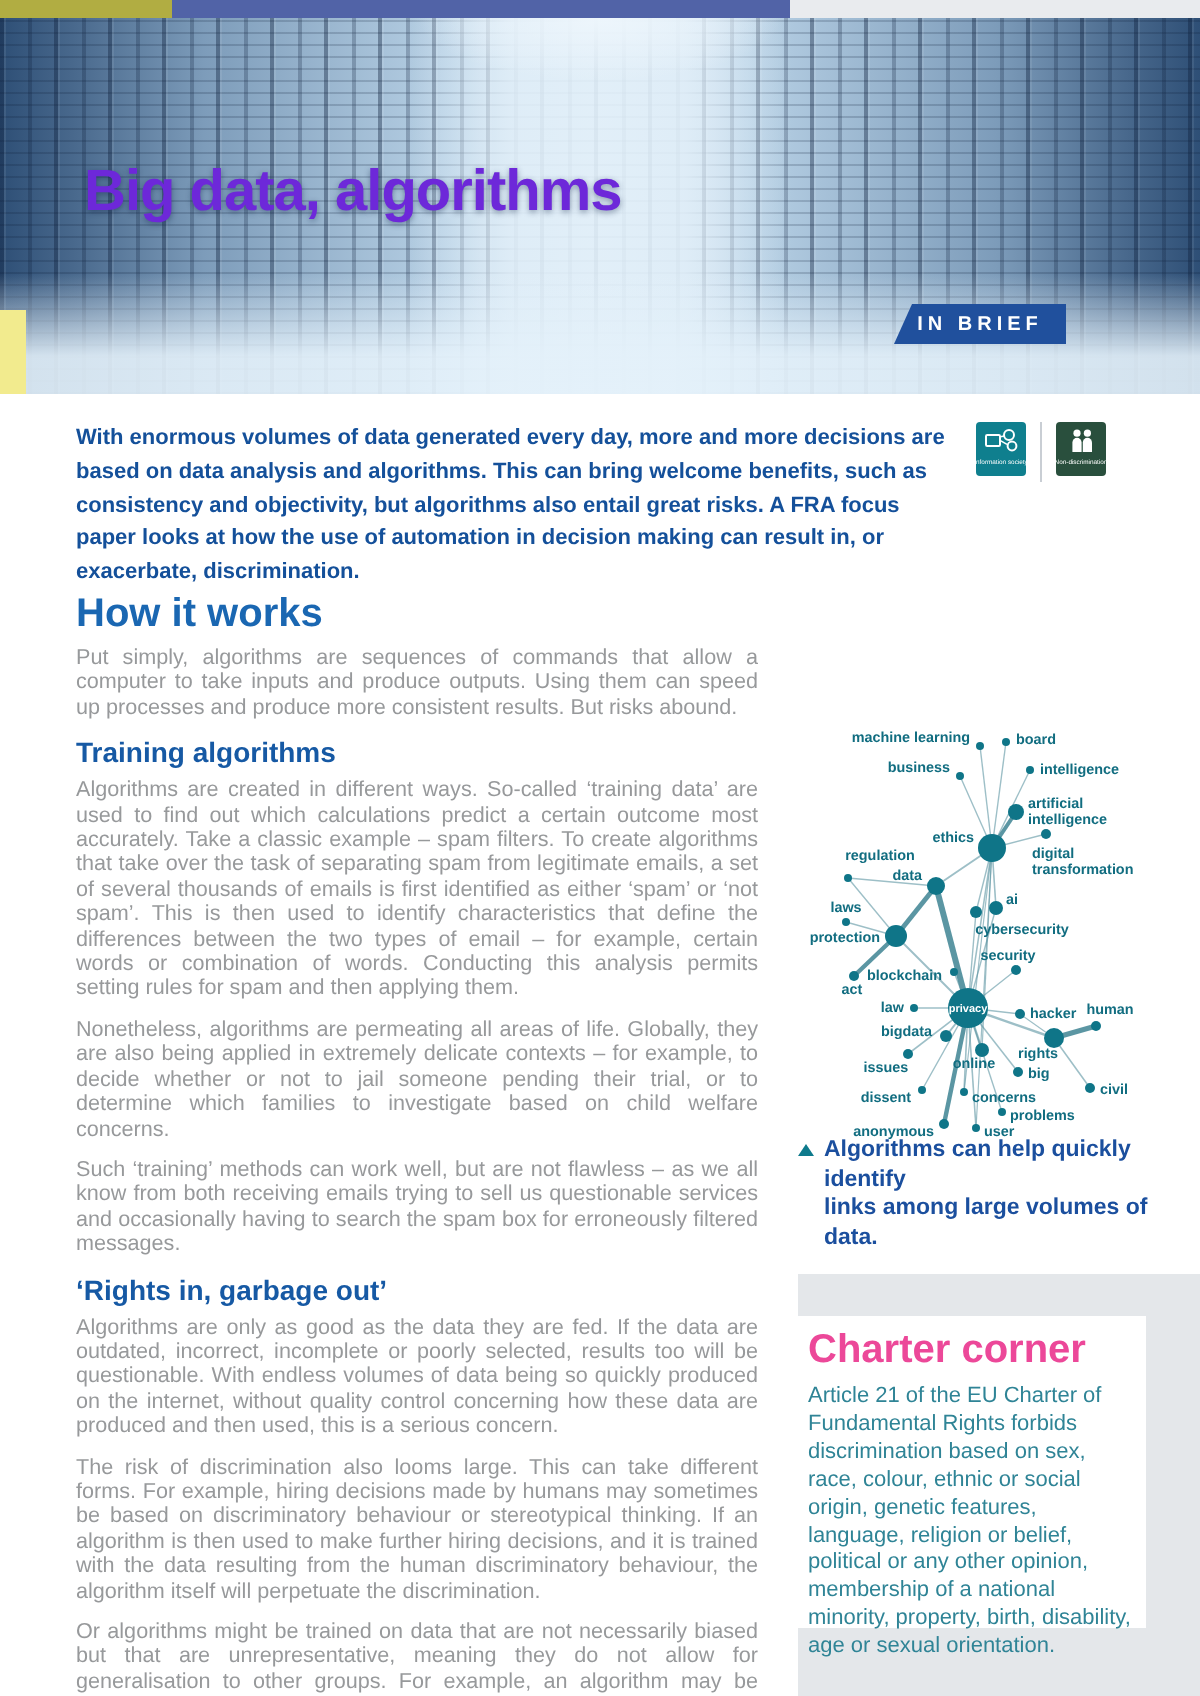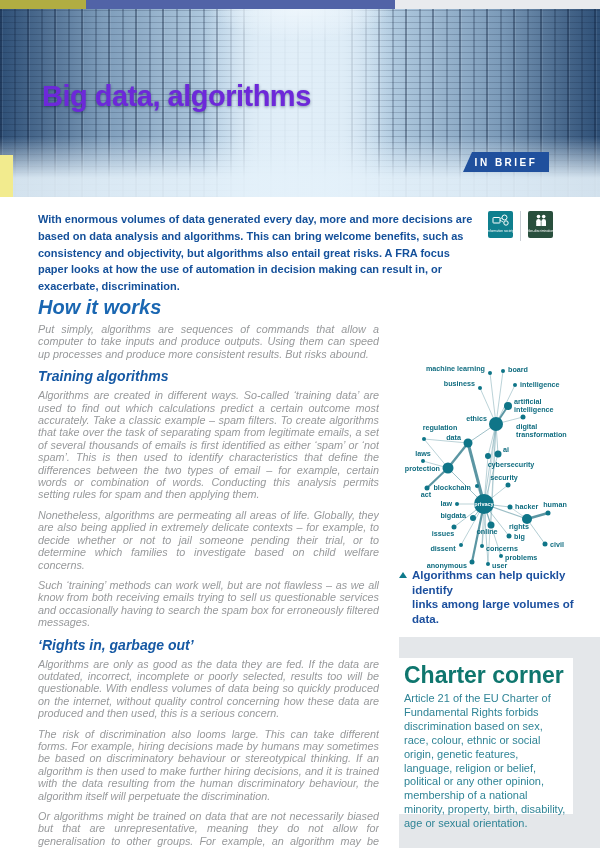--- a/index.html
+++ b/index.html
@@ -29,53 +29,53 @@
 
   
   .logo{position:absolute;left:44px;top:52px;display:flex;align-items:center;gap:4px;z-index:5;}
   .logo-fra{color:#fff;font-weight:bold;font-size:16px;letter-spacing:.5px;text-shadow:0 1px 2px rgba(10,30,60,.45);}
   .logo-agency{background:#fff;padding:2px 5px;display:flex;flex-direction:column;justify-content:center;}
   .logo-agency span{font-size:4.6px;line-height:5.6px;color:#7a93b8;letter-spacing:.4px;font-weight:bold;}
 
   .hero-title{position:absolute;left:42px;top:80px;z-index:5;color:#6d28d9;font-weight:bold;
     font-size:29px;line-height:33px;letter-spacing:-.5px;text-shadow:0 1px 3px rgba(15,35,70,.45);}
 
-  .badge{position:absolute;left:463px;top:152px;width:86px;height:20px;background:#20509d;color:#fff;
+  .badge{position:absolute;left:447px;top:152px;width:86px;height:20px;background:#20509d;color:#fff;
     display:flex;align-items:center;justify-content:center;font-size:10px;font-weight:bold;letter-spacing:2.5px;
     clip-path:polygon(9px 0,100% 0,100% 100%,0 100%);z-index:5;}
 
   
   .intro{position:absolute;left:38px;top:211px;width:442px;color:#14509a;font-weight:bold;
     font-size:11px;line-height:16.8px;}
   .intro-icons{position:absolute;left:488px;top:211px;display:flex;align-items:flex-start;}
   .theme-badge{width:25px;height:27px;border-radius:2px;display:flex;flex-direction:column;align-items:center;padding-top:3px;box-sizing:border-box;}
   .theme-badge .tlabel{font-size:3.2px;color:#fff;margin-top:1.5px;white-space:nowrap;overflow:hidden;}
   .icon-divider{width:1px;height:30px;background:#c9ced4;margin:0 7px;}
 
   
-  .left-col{position:absolute;left:38px;top:296px;width:341px;height:552px;overflow:hidden;font-style:italic;}
+  .left-col{position:absolute;left:38px;top:296px;width:341px;height:552px;overflow:hidden;}
   .left-col h2{margin:0 0 5px;font-size:20px;line-height:22px;color:#1a67b2;font-weight:bold;}
   .left-col h3{margin:0 0 5px;font-size:14px;line-height:16px;color:#1659a4;font-weight:bold;}
   .left-col p{margin:0 0 8px;font-size:10.8px;line-height:12.4px;color:#97999b;text-align:justify;}
 
   
   .net-svg{position:absolute;left:398px;top:360px;z-index:2;}
   .net-svg text{font-family:"Liberation Sans",sans-serif;}
 
   
   .caption{position:absolute;left:399px;top:568px;width:182px;display:flex;gap:5px;}
   .caption-tri{width:0;height:0;border-left:4.5px solid transparent;border-right:4.5px solid transparent;
     border-bottom:6px solid #0e7a8c;margin-top:4px;flex:none;}
   .caption-text{color:#1b4f9e;font-weight:bold;font-size:11.5px;line-height:14.5px;}
 
   
   .charter{position:absolute;left:399px;top:637px;width:201px;height:211px;background:#e4e7ea;}
   .charter-card{position:absolute;left:0;top:21px;width:174px;height:156px;background:#fff;
     padding:8px 4px 0 5px;box-sizing:border-box;}
-  .charter-card h2{margin:0 0 7px;font-size:23px;line-height:19px;color:#0f766e;font-weight:bold;}
+  .charter-card h2{margin:0 0 7px;font-size:20px;line-height:19px;color:#ec4899;font-weight:bold;}
   .charter-card p{margin:0;font-size:11px;line-height:13.9px;color:#2f8496;}
 </style>
 </head>
 <body>
 
 <div class="page">
 
   <div class="topbar">
     <div class="seg-olive"></div>
     <div class="seg-blue"></div>

